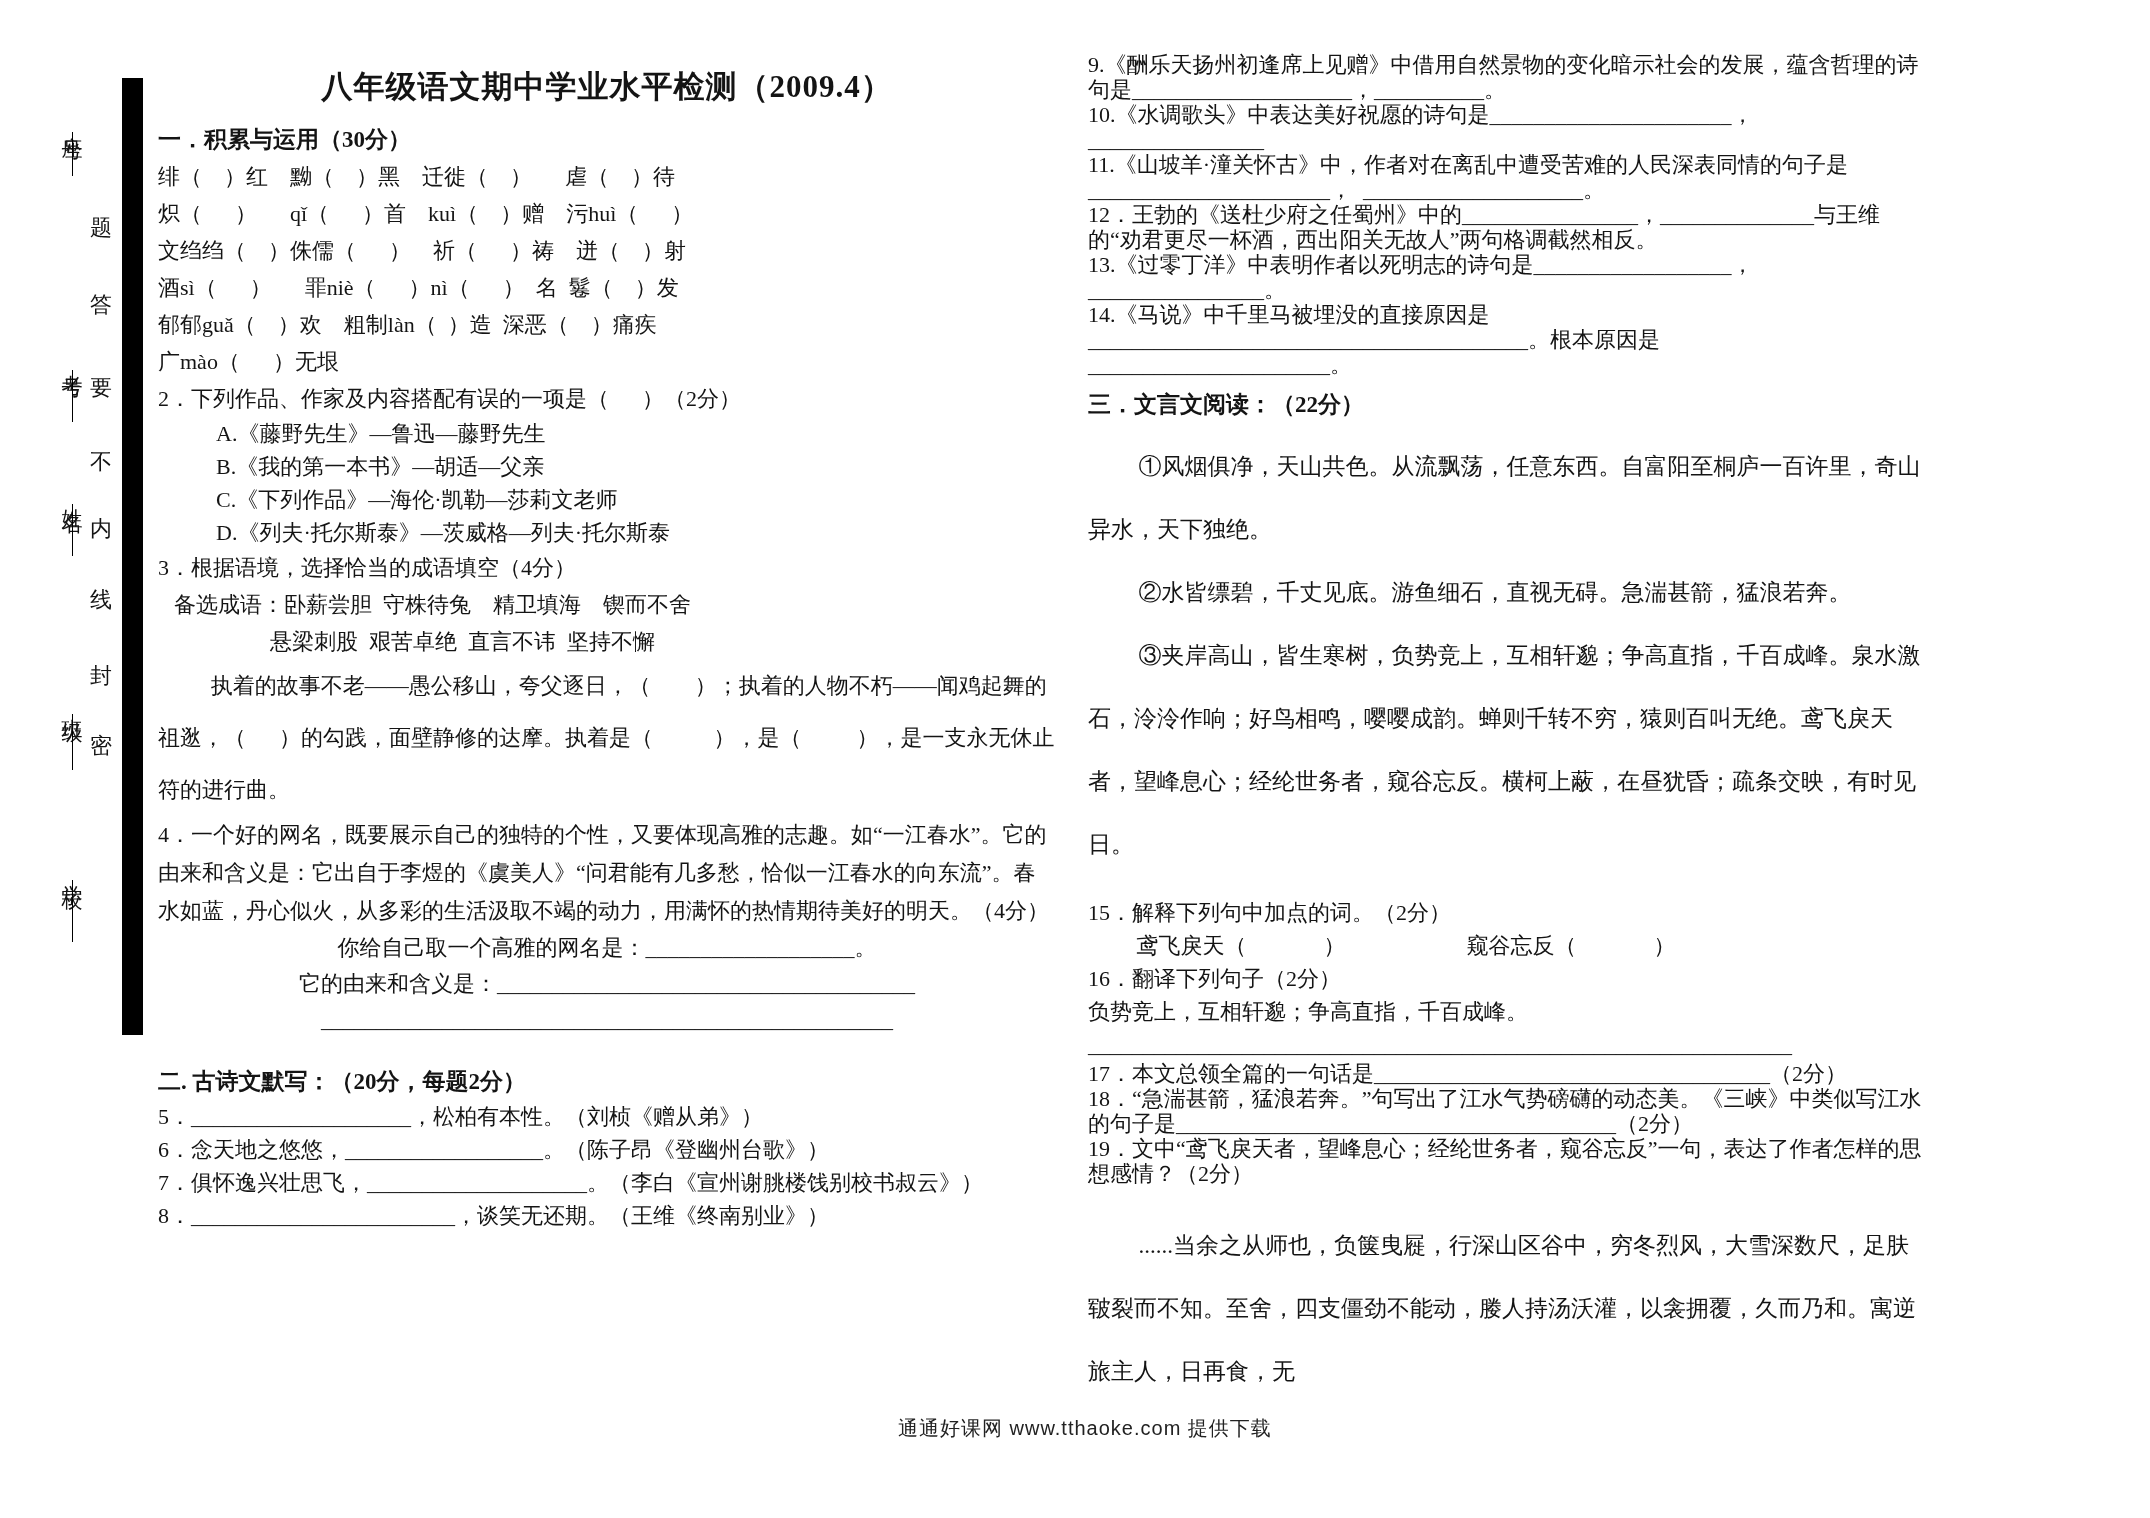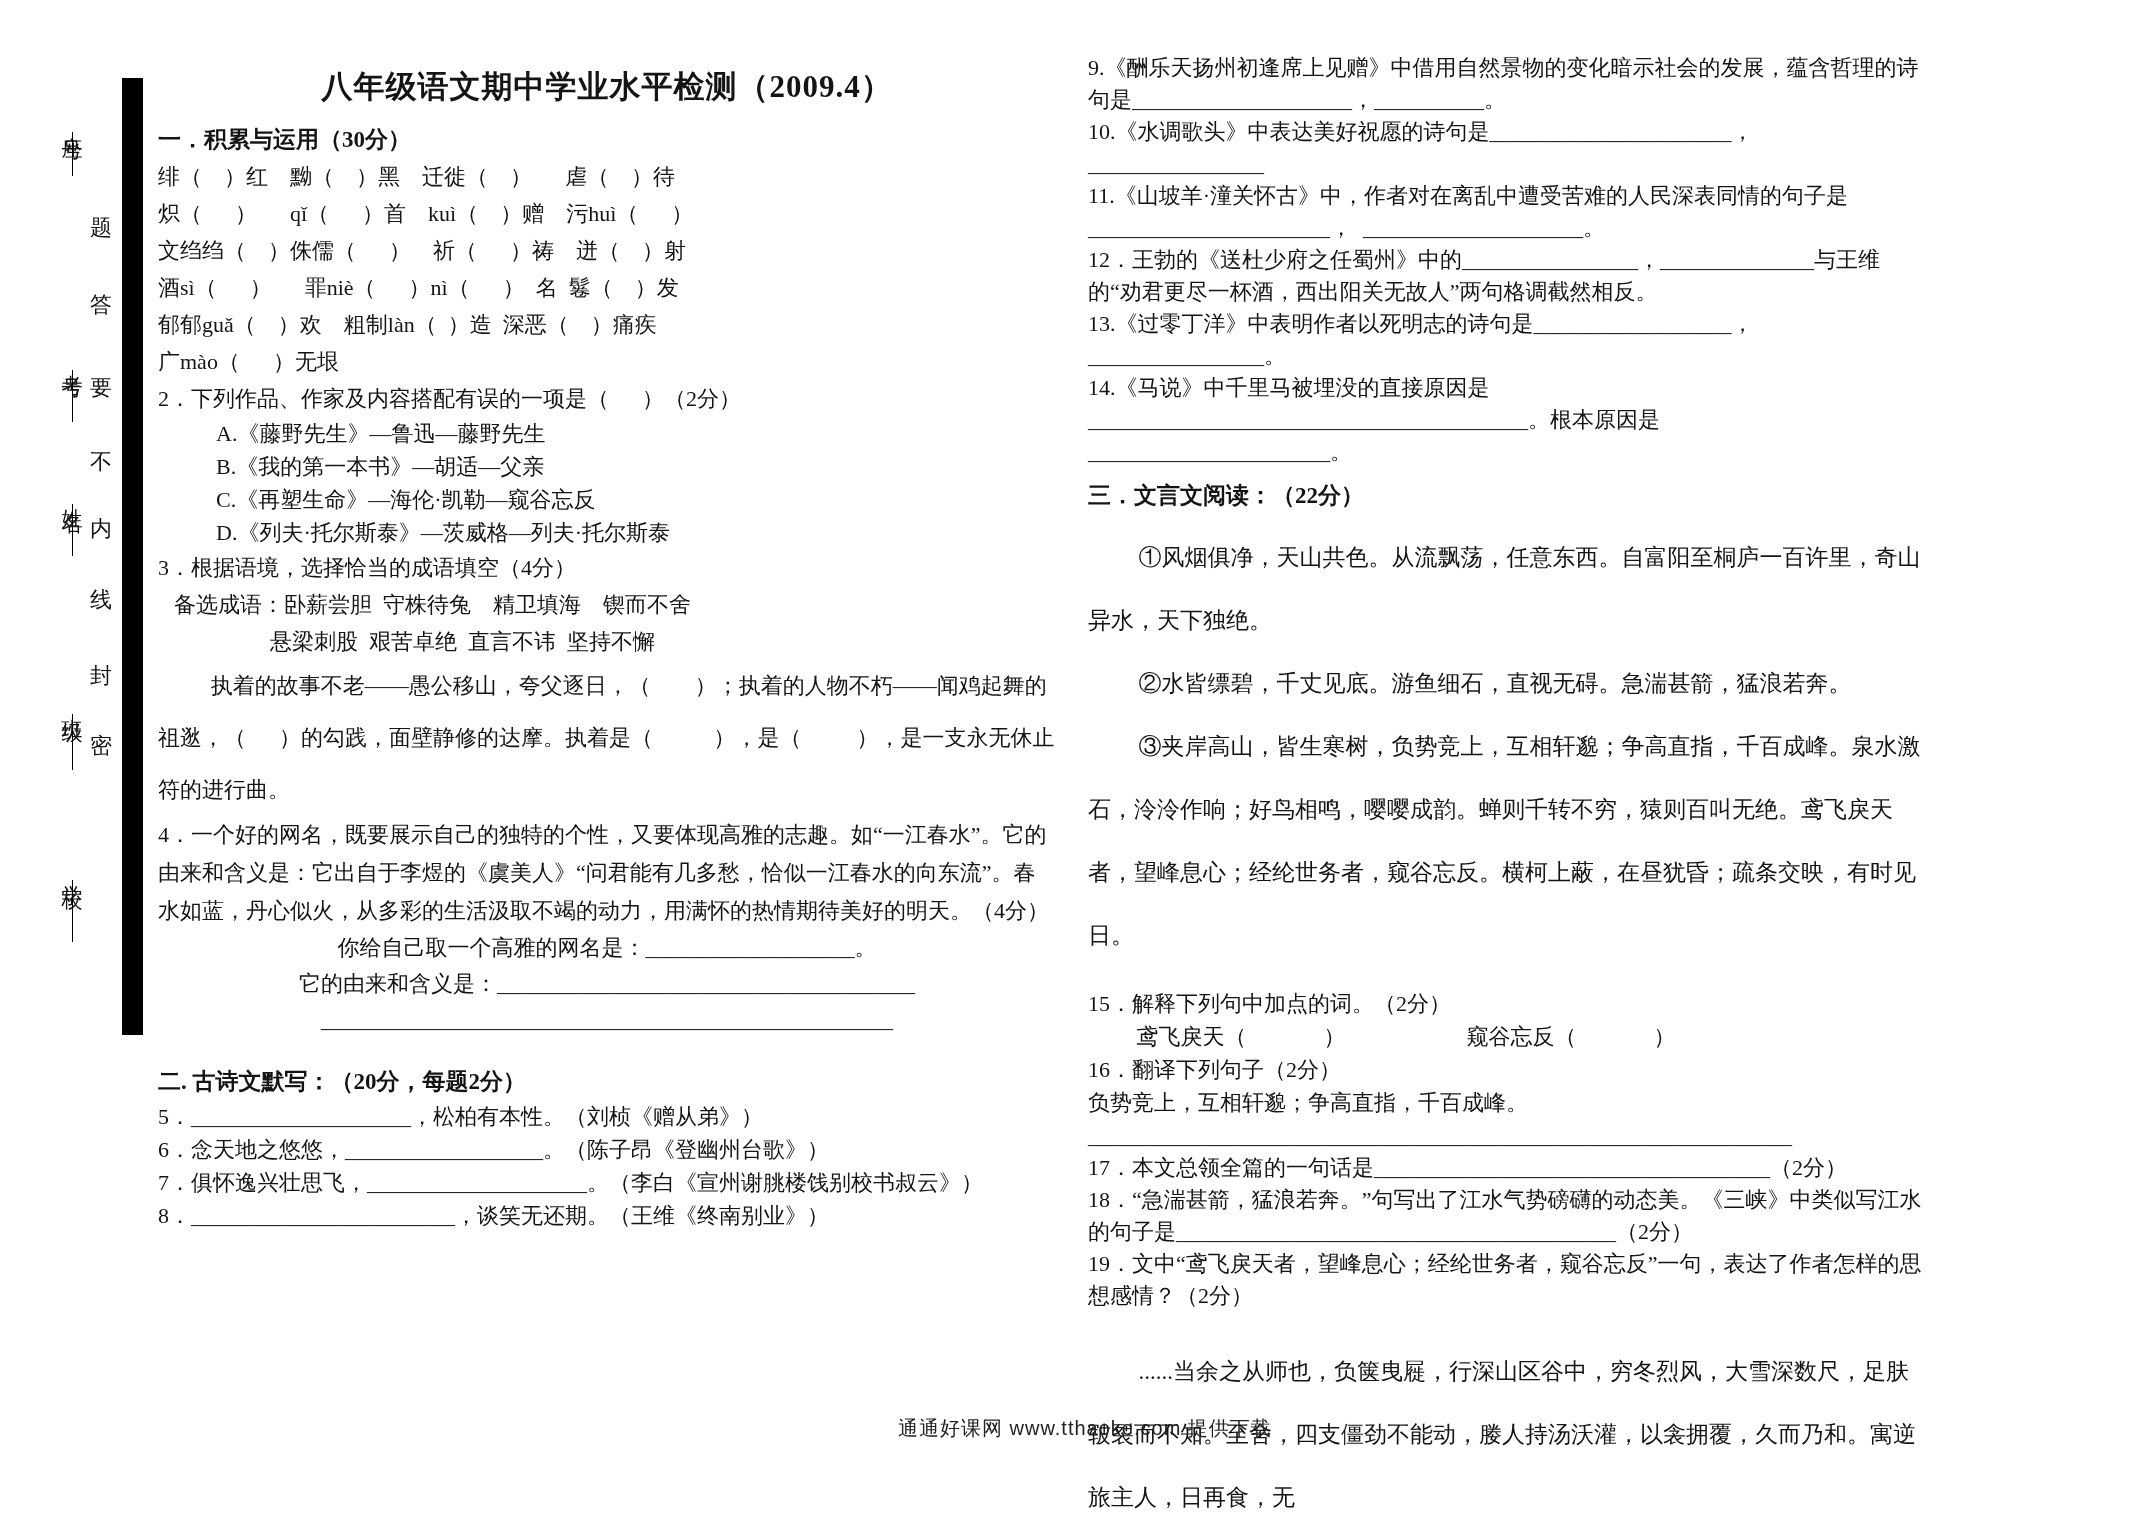--- a/index.html
+++ b/index.html
@@ -25,21 +25,21 @@
   .ln { line-height: 37px; white-space: pre-wrap; }
   .tight { line-height: 33px; }
   .opt { padding-left: 58px; line-height: 33px; }
   .bank1 { padding-left: 16px; }
   .bank2 { padding-left: 112px; }
   .para { white-space: pre-wrap; }
   .loose { line-height: 52px; text-indent: 2.4em; }
   .q4para { line-height: 38px; }
   .ans { line-height: 36px; white-space: pre-wrap; text-align: center; }
   .s2h { margin-top: 26px; }
-  .item { line-height: 32px; white-space: pre-wrap; }
+  .item { line-height: 25px; white-space: pre-wrap; }
   .s3h { margin-top: 10px; margin-bottom: 12px; }
   .wen { font-size: 23px; line-height: 63px; text-indent: 2.2em; }
   .wq { line-height: 33px; white-space: pre-wrap; }
   .ind { text-indent: 2.2em; }
   .excerpt { margin-top: 28px; }
   .q15block { margin-top: 20px; }
   .footer { position: absolute; left: 898px; top: 1415px; font-size: 20px; color: #222;
             font-family: "Liberation Sans", "DejaVu Sans", sans-serif; letter-spacing: 1px; }
 </style>
 </head>
@@ -88,21 +88,21 @@
     <div class="ln">绯（    ）红    黝（    ）黑    迁徙（    ）      虐（    ）待</div>
     <div class="ln">炽（      ）      qǐ（      ）首    kuì（    ）赠    污huì（      ）</div>
     <div class="ln">文绉绉（    ）侏儒（      ）    祈（      ）祷    迸（    ）射</div>
     <div class="ln">酒sì（      ）      罪niè（      ）nì（      ）  名  鬈（    ）发</div>
     <div class="ln">郁郁guǎ（    ）欢    粗制làn（  ）造  深恶（    ）痛疾</div>
     <div class="ln">广mào（      ）无垠</div>
 
     <div class="ln">2．下列作品、作家及内容搭配有误的一项是（      ）（2分）</div>
     <div class="ln opt">A.《藤野先生》—鲁迅—藤野先生</div>
     <div class="ln opt">B.《我的第一本书》—胡适—父亲</div>
-    <div class="ln opt">C.《再塑生命》—海伦·凯勒—窥谷忘反</div>
+    <div class="ln opt">C.《下列作品》—海伦·凯勒—莎莉文老师</div>
     <div class="ln opt">D.《列夫·托尔斯泰》—茨威格—列夫·托尔斯泰</div>
 
     <div class="ln">3．根据语境，选择恰当的成语填空（4分）</div>
     <div class="ln bank1">备选成语：卧薪尝胆  守株待兔    精卫填海    锲而不舍</div>
     <div class="ln bank2">悬梁刺股  艰苦卓绝  直言不讳  坚持不懈</div>
     <div class="para loose">执着的故事不老——愚公移山，夸父逐日，（        ）；执着的人物不朽——闻鸡起舞的祖逖，（      ）的勾践，面壁静修的达摩。执着是（           ），是（          ），是一支永无休止符的进行曲。</div>
 
     <div class="para q4para">4．一个好的网名，既要展示自己的独特的个性，又要体现高雅的志趣。如“一江春水”。它的由来和含义是：它出自于李煜的《虞美人》“问君能有几多愁，恰似一江春水的向东流”。春水如蓝，丹心似火，从多彩的生活汲取不竭的动力，用满怀的热情期待美好的明天。（4分）</div>
     <div class="ans">你给自己取一个高雅的网名是：___________________。</div>
     <div class="ans">它的由来和含义是：______________________________________</div>

